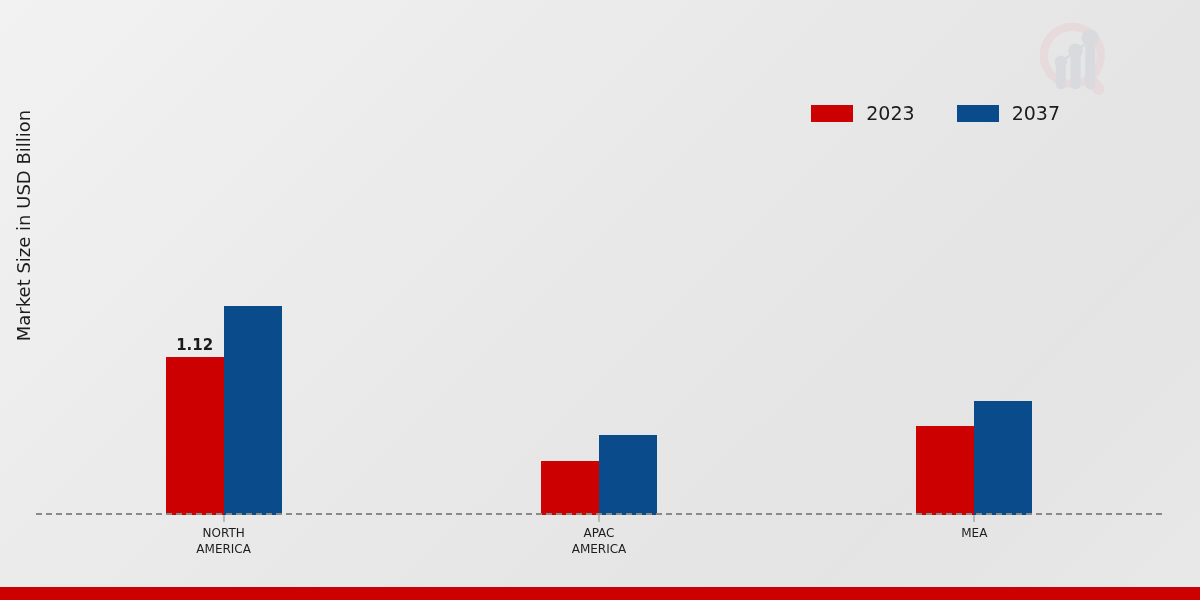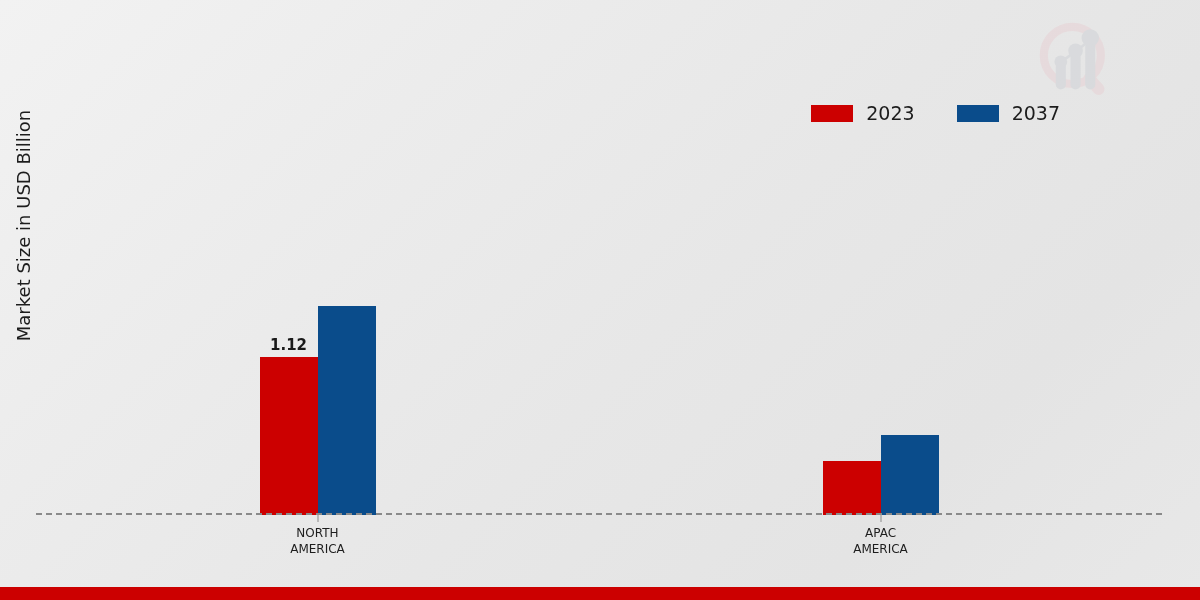--- a/index.html
+++ b/index.html
@@ -230,20 +230,28 @@
       <div class="group">
         <div class="bar-wrap">
           <div class="bar series-2023" style="height:54px"></div>
           <div class="bar series-2032" style="height:80px"></div>
         </div>
         <span class="tick"></span>
         <span class="cat-label">APAC
 AMERICA</span>
       </div>
 
+      <div class="group">
+        <div class="bar-wrap">
+          <div class="bar series-2023" style="height:89px"></div>
+          <div class="bar series-2032" style="height:114px"></div>
+        </div>
+        <span class="tick"></span>
+        <span class="cat-label">MEA</span>
+      </div>
 
     </div>
     <div id="baseline"></div>
   </div>
 
   <div id="bottom-band"></div>
 
 </div>
 
 </body></html>

